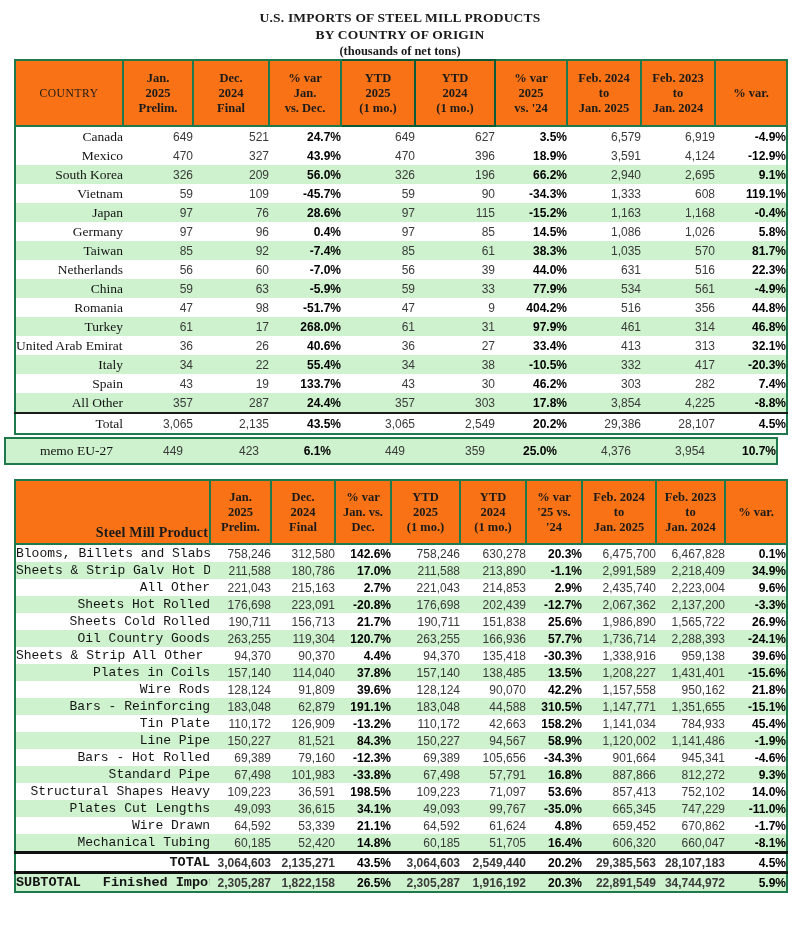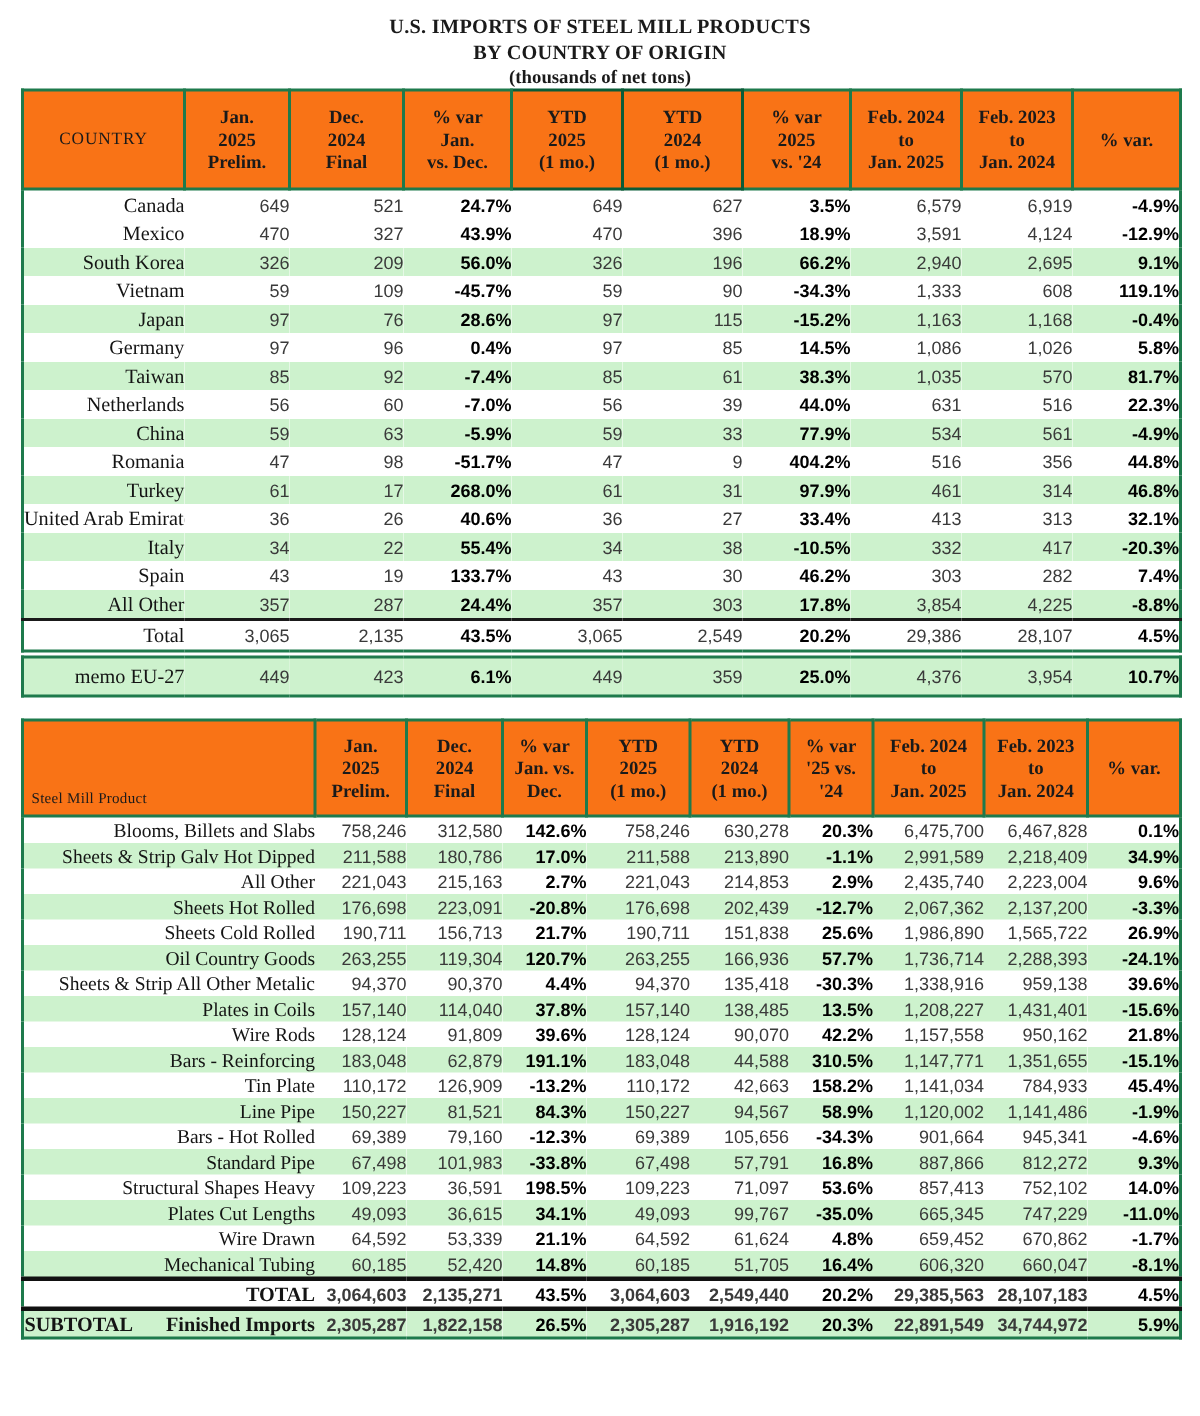--- a/index.html
+++ b/index.html
@@ -16,32 +16,32 @@
   .title-3{font-weight:bold;font-size:12.5px;line-height:16px;}
   table.rpt{border-collapse:collapse;table-layout:fixed;margin-left:14px;width:772px;border:2px solid var(--grn);}
   table.rpt thead th{
     background:#f97316;border:2px solid var(--grn);
     font-family:"Liberation Serif",serif;font-weight:bold;font-size:12.5px;line-height:15px;
     text-align:center;vertical-align:middle;white-space:pre-line;padding:2px 1px;
   }
   table.t1 thead th{height:60px;}
   table.t2 thead th{height:57px;}
   table.rpt thead th.lbl-h{font-weight:normal;font-size:11.5px;letter-spacing:.6px;text-align:center;}
-  table.t2 thead th.lbl-h{font-weight:normal;font-size:10px;letter-spacing:.2px;text-align:left;vertical-align:bottom;padding-left:5px;padding-bottom:3px;}
+  table.t2 thead th.lbl-h{font-weight:bold;font-size:14px;letter-spacing:.2px;text-align:right;vertical-align:bottom;padding-left:5px;padding-bottom:3px;}
   table.rpt thead th.ytd{border:2px solid var(--grn-dark);}
   table.rpt td{padding:0;vertical-align:middle;overflow:hidden;}
   table.t1 tbody td{height:19px;}
   table.t2 tbody td{height:17px;}
   td.lbl{font-family:"Liberation Serif",serif;font-size:13.5px;padding-left:5px;white-space:nowrap;color:#141414;text-align:right;}
-  table.t2 td.lbl{font-size:13px;}
+  table.t2 td.lbl{font-size:13px;font-family:Liberation Mono, monospace;}
   td.num{font-family:"Liberation Sans",sans-serif;font-size:12px;color:var(--num);text-align:right;padding-right:10px;white-space:nowrap;}
   td.pct{font-family:"Liberation Sans",sans-serif;font-size:12px;font-weight:bold;color:#000;text-align:right;padding-right:6px;white-space:nowrap;}
   tr.stripe td{background:var(--stripe);}
   tr.total-row td{border-top:2px solid #1a1a1a;height:21px;background:#fff;}
-  table.memo{border-collapse:collapse;table-layout:fixed;margin-left:14px;width:772px;border:2px solid var(--grn);margin-top:2px;}
+  table.memo{border-collapse:collapse;table-layout:fixed;margin-left:4px;width:772px;border:2px solid var(--grn);margin-top:2px;}
   table.memo td{background:var(--stripe);height:24px;padding:0;vertical-align:middle;}
   table.memo td.lbl{padding-left:15px;}
   tr.grand-total td{border-top:3px solid var(--blk);background:#fff;height:24px;}
   tr.grand-total td.lbl,tr.subtotal-row td.lbl{font-weight:bold;font-size:13.5px;}
   tr.grand-total td.num,tr.grand-total td.pct,
   tr.subtotal-row td.num,tr.subtotal-row td.pct{font-weight:bold;}
   tr.subtotal-row td{border-top:3px solid var(--blk);background:var(--stripe);height:26px;}
   .lbl2{margin-left:22px;font-weight:bold;}
   .gap{height:14px;}
 </style>

